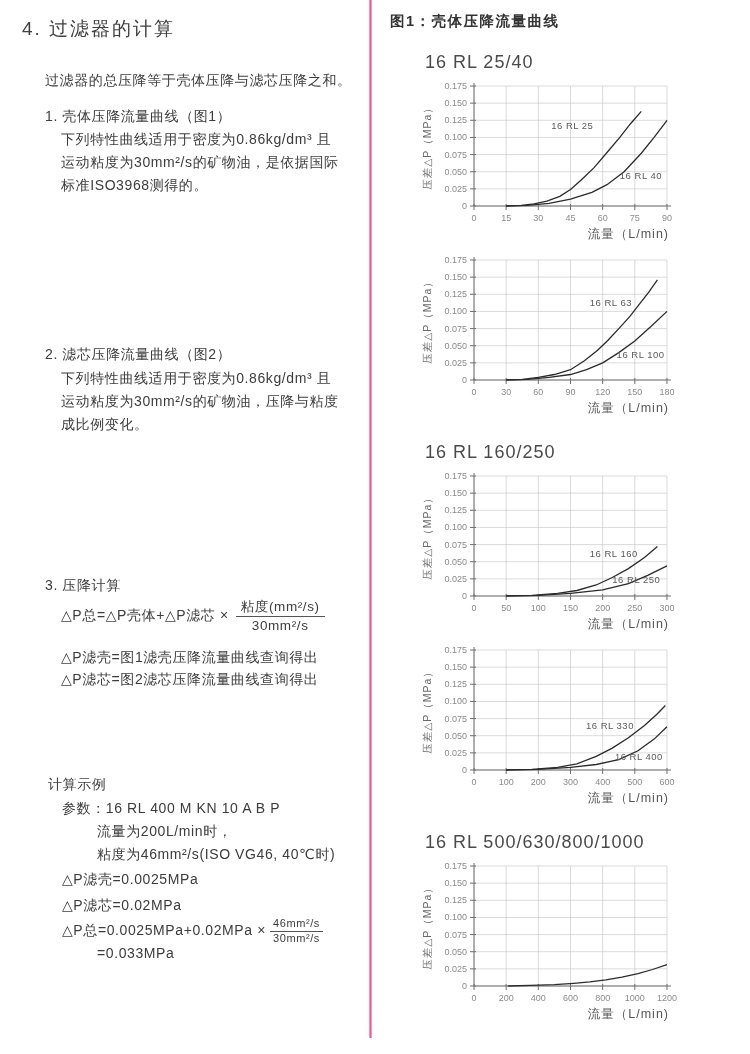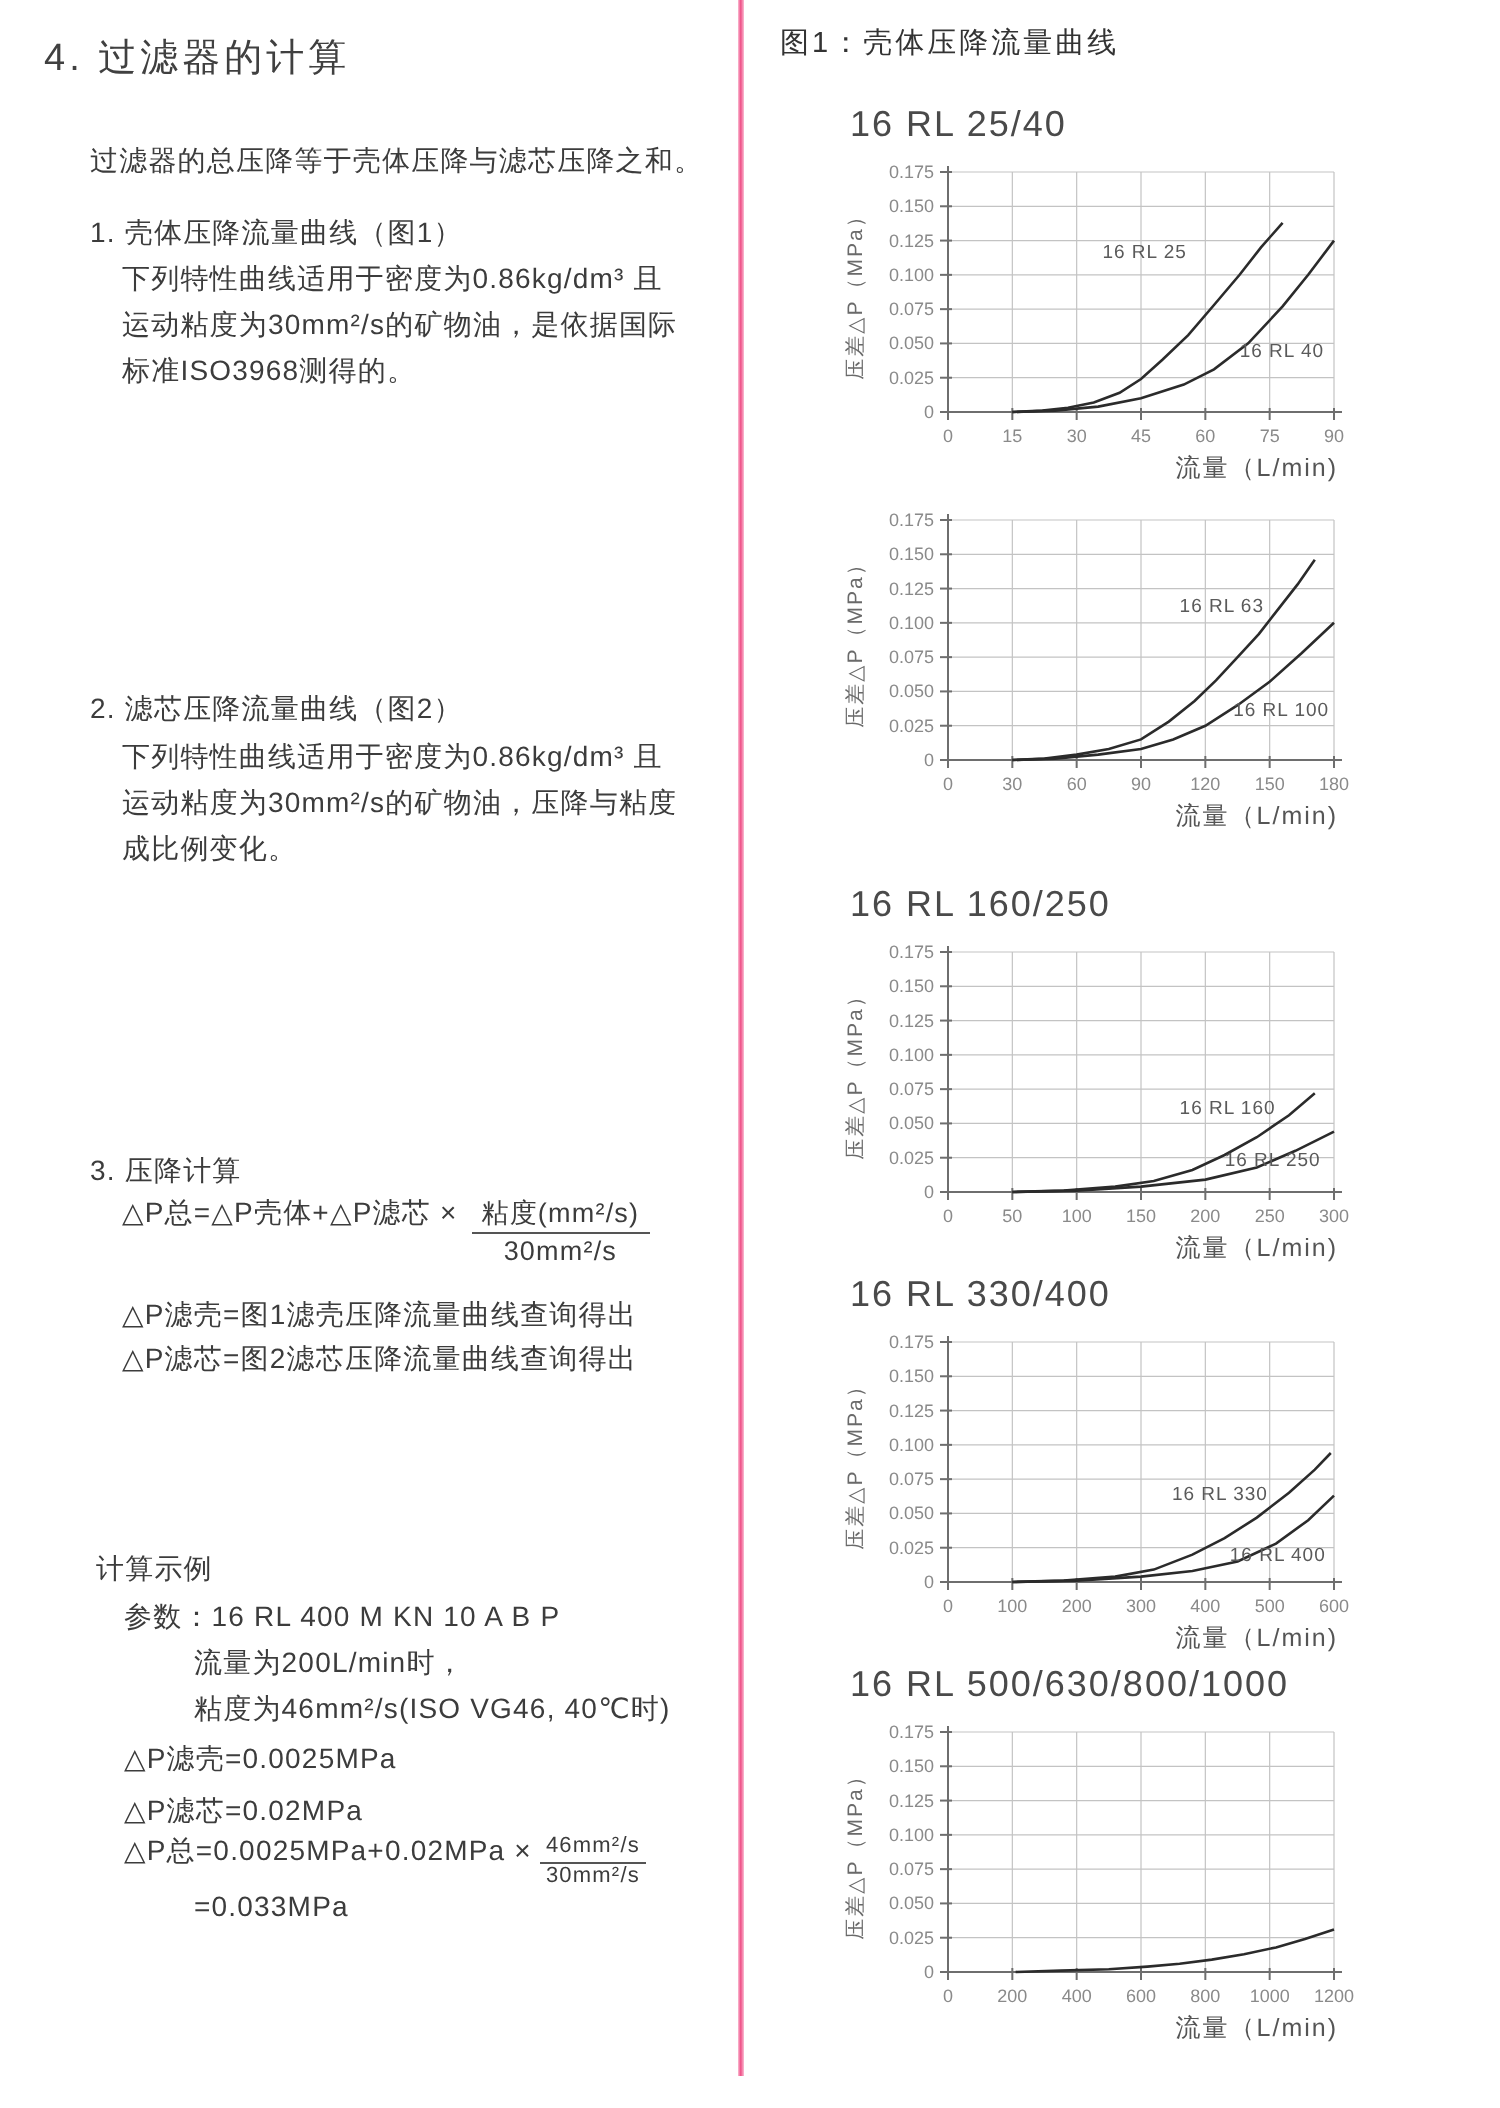--- a/index.html
+++ b/index.html
@@ -8,25 +8,25 @@
     background:#ffffff;color:#3c3c3c;
     font-family:"Liberation Sans","DejaVu Sans",sans-serif;
   }
   .abs{position:absolute;white-space:nowrap}
   .h1{font-size:19px;letter-spacing:2px;color:#404040}
   .txt{font-size:14px;letter-spacing:0.6px;color:#3c3c3c}
   .divider{
     position:absolute;left:369px;top:0;width:3px;height:1038px;
     background:linear-gradient(to right,#fbbcd3,#ee4f86 45%,#fbbcd3);
   }
-  .fig-header{font-size:14.5px;font-weight:normal;letter-spacing:1.5px;color:#333}
+  .fig-header{font-size:14.5px;font-weight:bold;letter-spacing:1.5px;color:#333}
   .chart-block{position:absolute;left:385px;width:348px;height:192px}
   .chart-title{margin-left:40px;font-size:18px;letter-spacing:1px;color:#4a4a4a}
   .chart-block svg{display:block;margin-top:2px}
-  .formula{display:flex;align-items:flex-start}
+  .formula{display:flex;align-items:center}
   .frac{display:inline-flex;flex-direction:column;align-items:center;margin-left:7px;font-size:13.5px;line-height:17px}
   .frac .num{border-bottom:1.2px solid #555;padding:0 5px 1px}
   .frac.small{font-size:11px;line-height:13px;margin-left:4px}
   .frac.small .num{padding:0 3px 1px}
 </style>
 </head>
 <body>
 
 <div class="abs h1" style="left:22px;top:16px">4. 过滤器的计算</div>
 
@@ -263,21 +263,20 @@
       <text x="284" y="163" text-anchor="end" fill="#555555" font-size="12.5" letter-spacing="1">流量（L/min)</text>
       <g stroke="#2b2b2b" stroke-width="1.3" fill="none">
         <path d="M121.2 131.0L146.9 130.3L172.6 128.3L191.9 125.5L211.2 120.0L227.3 112.5L243.4 103.6L259.5 92.6L272.4 81.6"></path>
         <path d="M121.2 131.0L153.3 130.3L185.5 128.3L217.7 124.8L243.4 118.7L262.7 110.4L282.0 100.8"></path>
       </g>
       <text x="204.8" y="91.91428571428571" fill="#5a5a5a" font-size="9.5" letter-spacing="0.5">16 RL 160</text>
       <text x="227.31666666666666" y="117.97142857142858" fill="#5a5a5a" font-size="9.5" letter-spacing="0.5">16 RL 250</text>
     </svg>
 </div>
 <div class="chart-block" style="top:637px">
-  <div class="chart-title">16 RL 330/400</div>
   <svg width="348" height="172">
       <g stroke="#c3c3c3" stroke-width="0.6">
         <line x1="89" y1="11" x2="89" y2="131"></line>
         <line x1="121.16666666666666" y1="11" x2="121.16666666666666" y2="131"></line>
         <line x1="153.33333333333331" y1="11" x2="153.33333333333331" y2="131"></line>
         <line x1="185.5" y1="11" x2="185.5" y2="131"></line>
         <line x1="217.66666666666666" y1="11" x2="217.66666666666666" y2="131"></line>
         <line x1="249.83333333333334" y1="11" x2="249.83333333333334" y2="131"></line>
         <line x1="282" y1="11" x2="282" y2="131"></line>
         <line x1="89" y1="131" x2="282" y2="131"></line>

